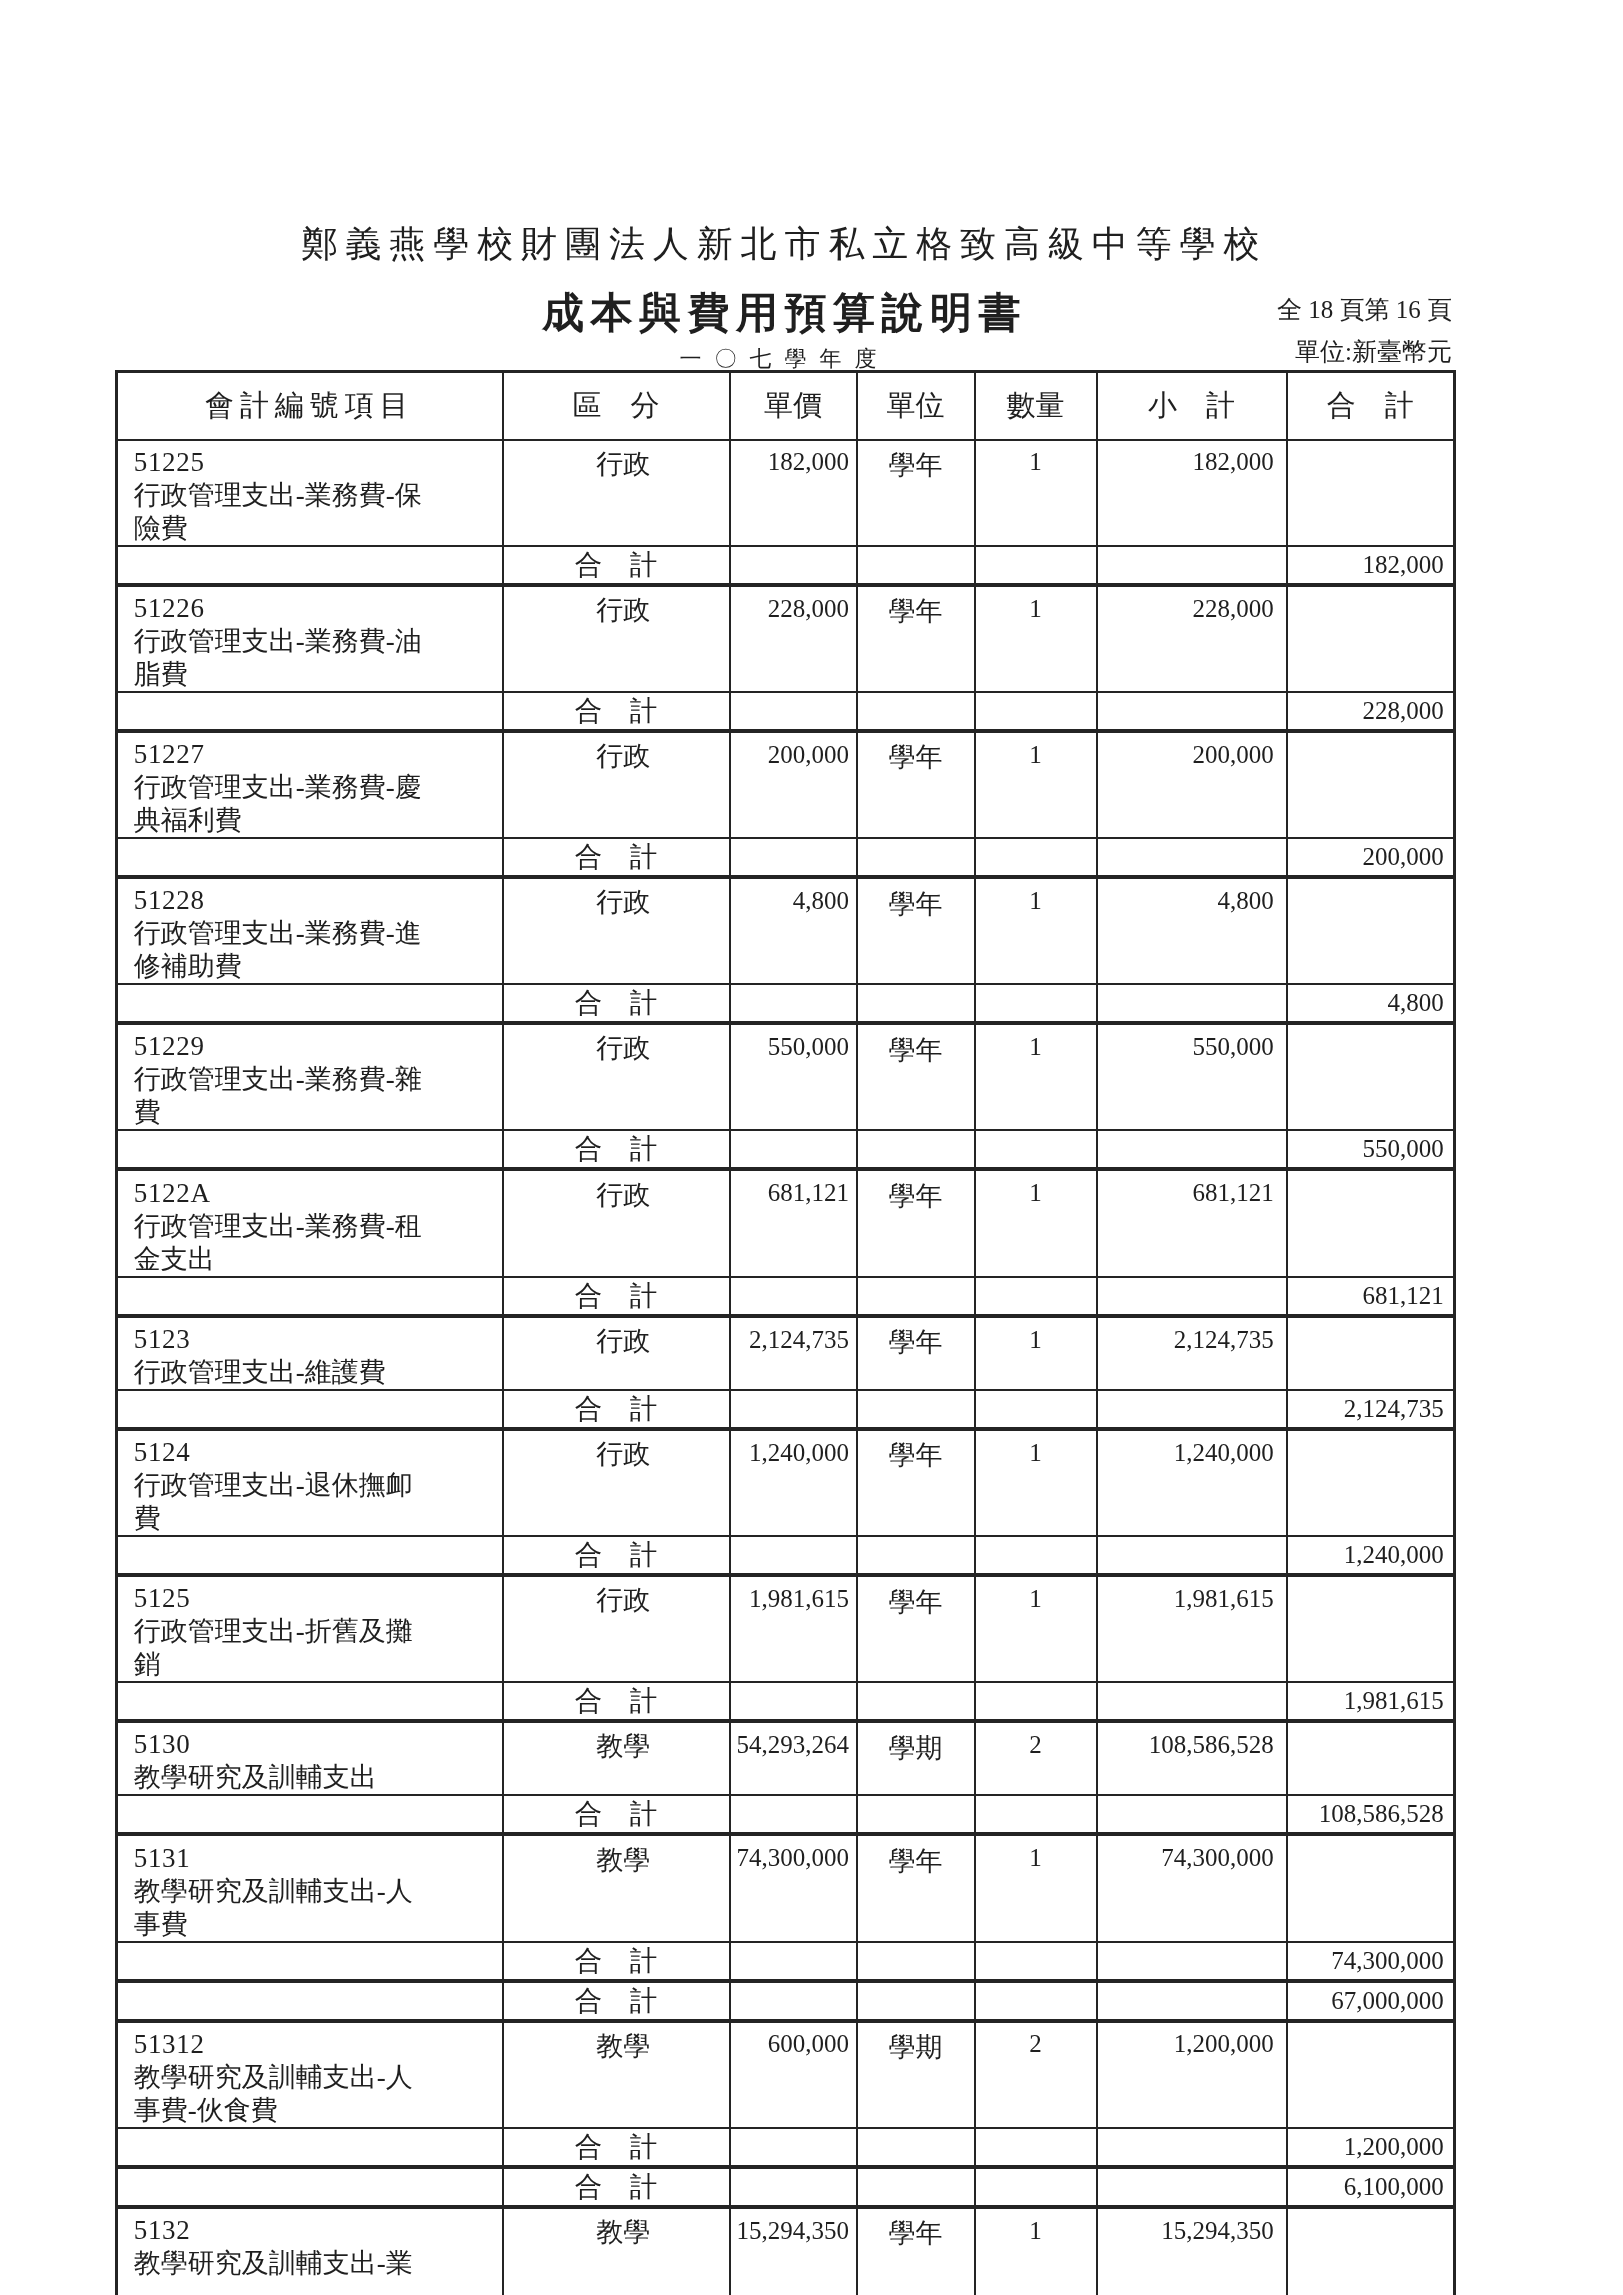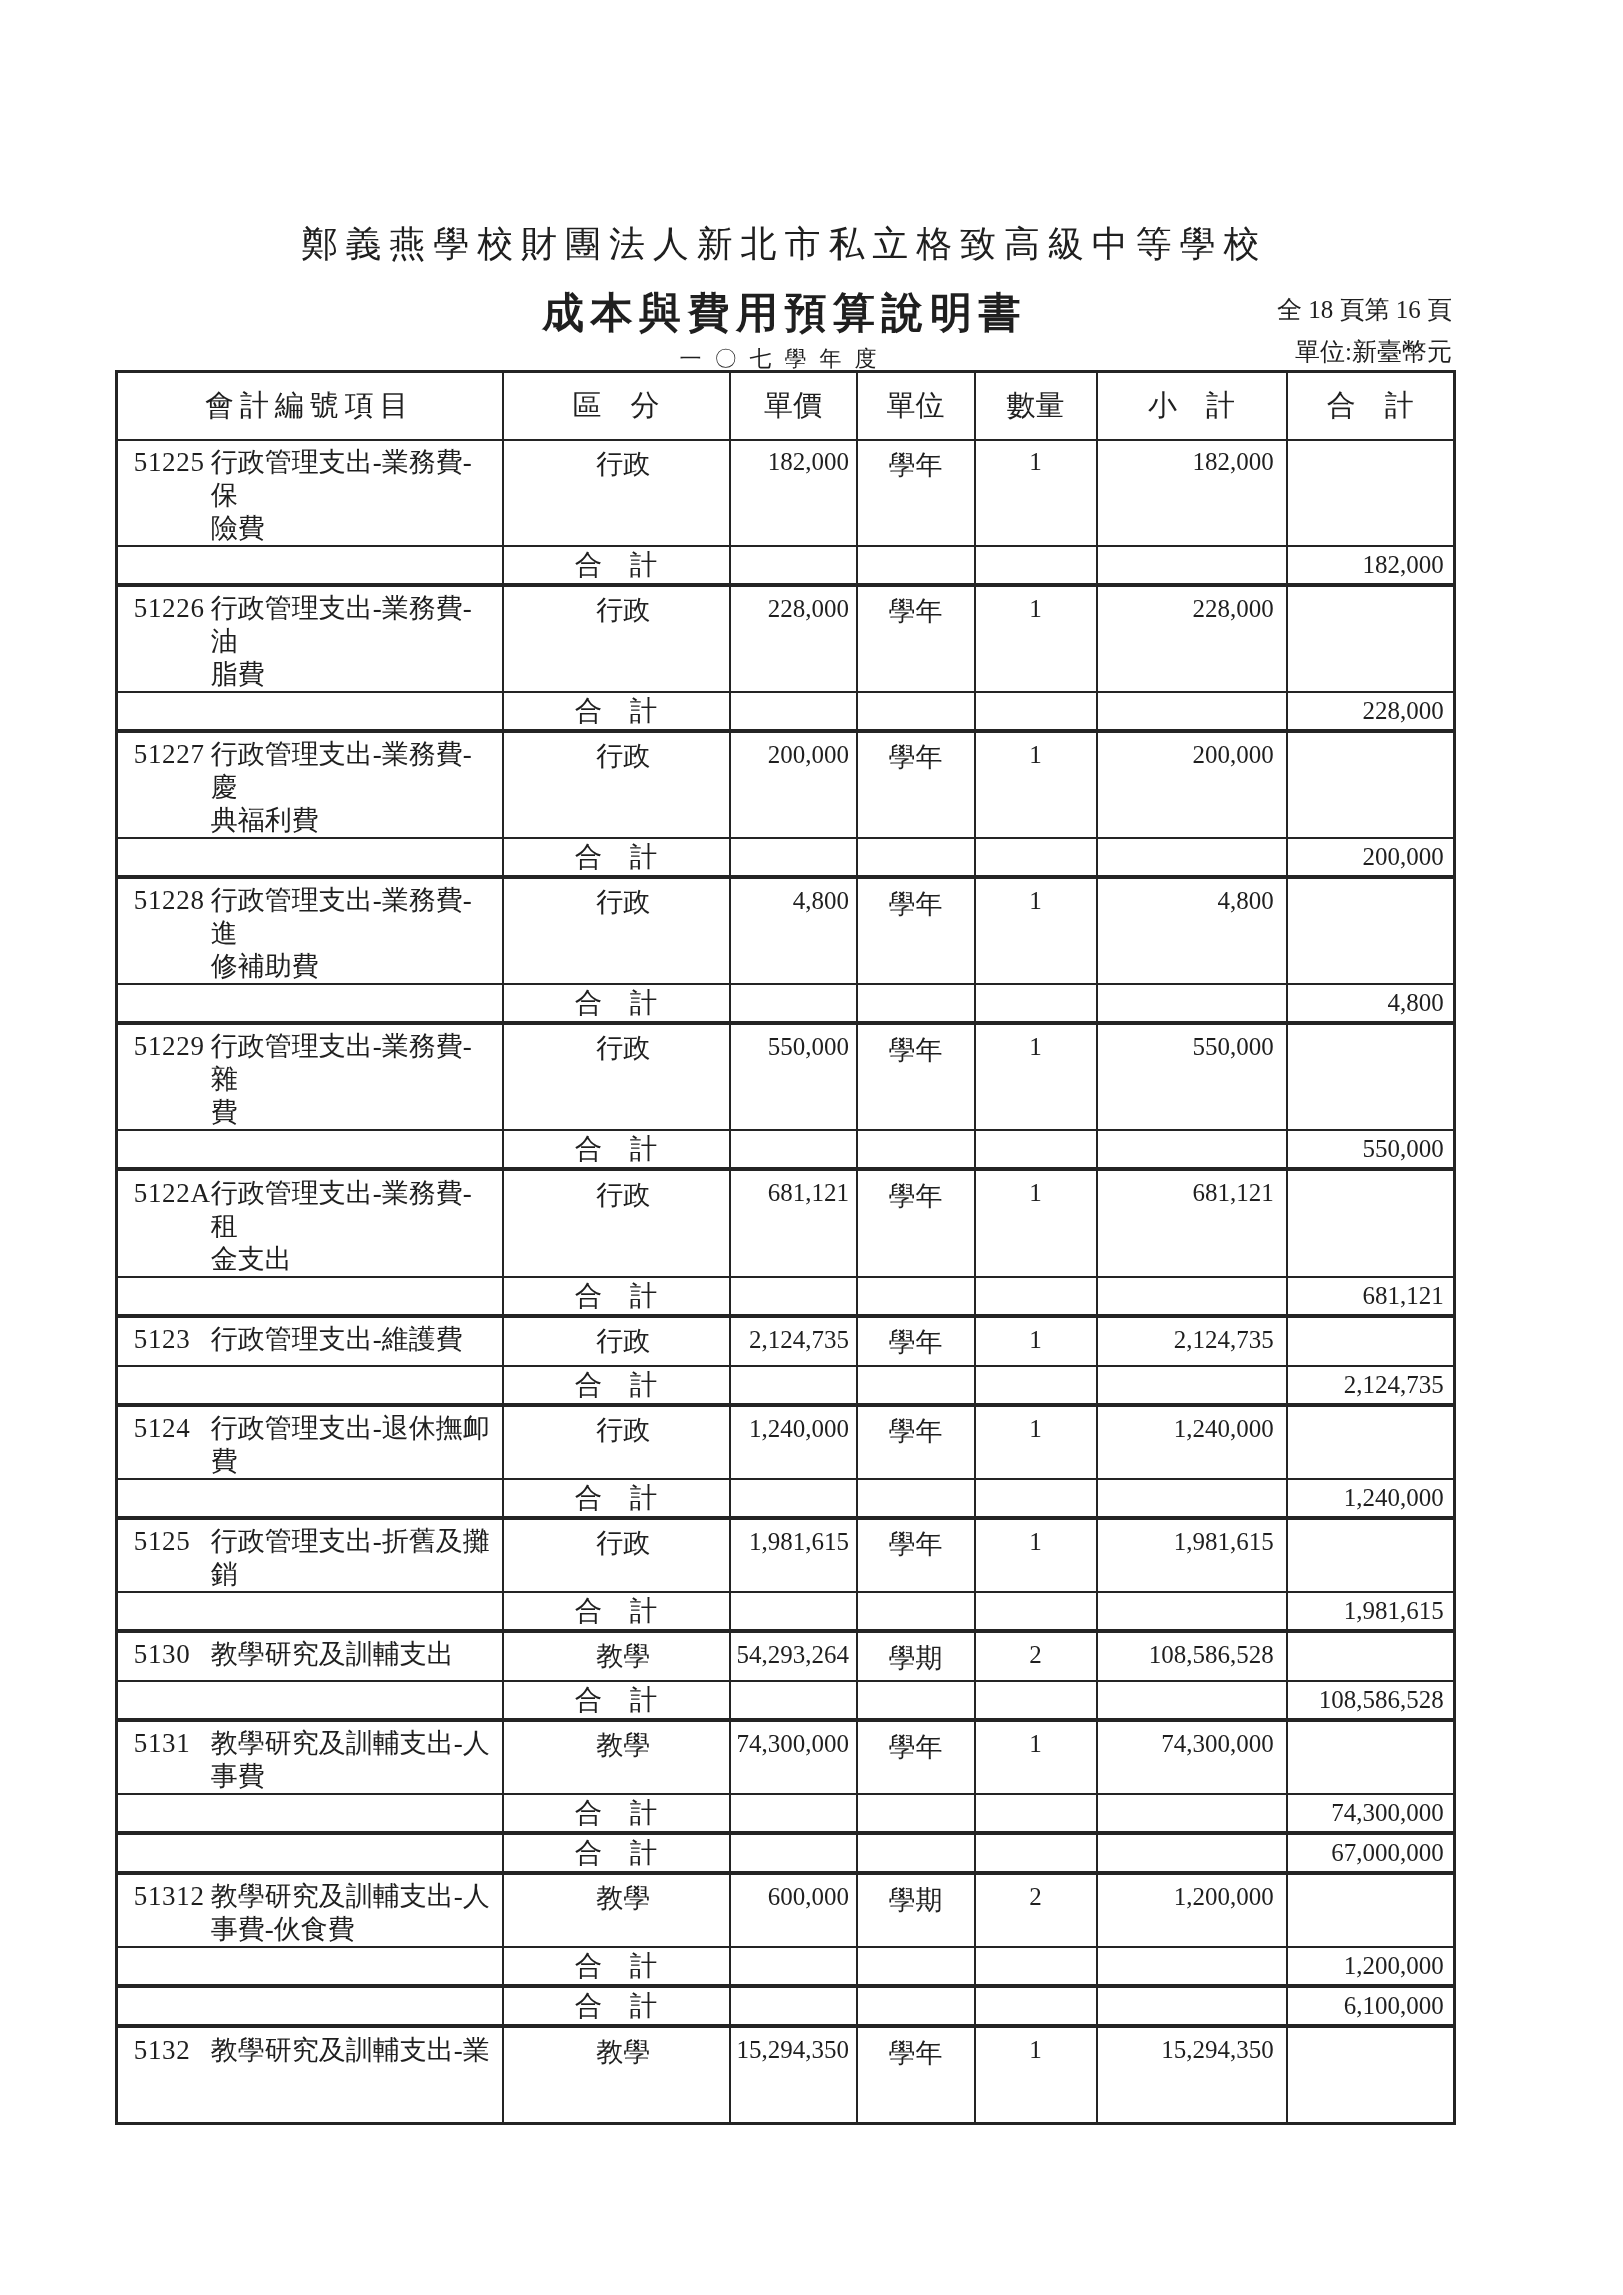--- a/index.html
+++ b/index.html
@@ -31,21 +31,21 @@
   thead th{border-bottom:4.6px solid #242424;font-size:29px;text-align:center;vertical-align:middle;}
   thead th.c-item{letter-spacing:5.9px;}
 
   tbody tr.item-row{height:73px;}
   tbody tr.item-row.r1{height:50px;}
   tbody tr.item-row.tall{height:97px;}
   tbody tr.item-row td{border-bottom:2px solid #242424;vertical-align:top;}
   tbody tr.total-row{height:39px;}
   tbody tr.total-row td{border-bottom:4.6px solid #242424;vertical-align:middle;}
 
-  .c-item .row-flex{display:flex;align-items:flex-start;padding:5.2px 5.2px 0 15.7px;font-size:27px;line-height:33px;}
+  .c-item .row-flex{display:flex;align-items:flex-start;padding:5.2px 5.2px 0 15.7px;font-size:27px;line-height:33px;flex-direction:column;}
   .c-item .code{flex:none;width:77px;letter-spacing:0.7px;}
   .c-item .name{flex:1;white-space:pre-line;}
 
   td.c-cat{padding:5.2px 0 0 14.4px;font-size:27px;text-align:center;}
   td.c-price{text-align:right;padding:7.9px 6.5px 0 0;font-size:25px;}
   td.c-unit{text-align:center;padding-top:6.5px;font-size:27px;}
   td.c-qty{text-align:center;padding-top:7.9px;font-size:25px;}
   td.c-sub{text-align:right;padding:7.9px 11.8px 0 0;font-size:25px;}
   td.c-tot{text-align:right;padding-right:9.2px;font-size:25px;}
 

